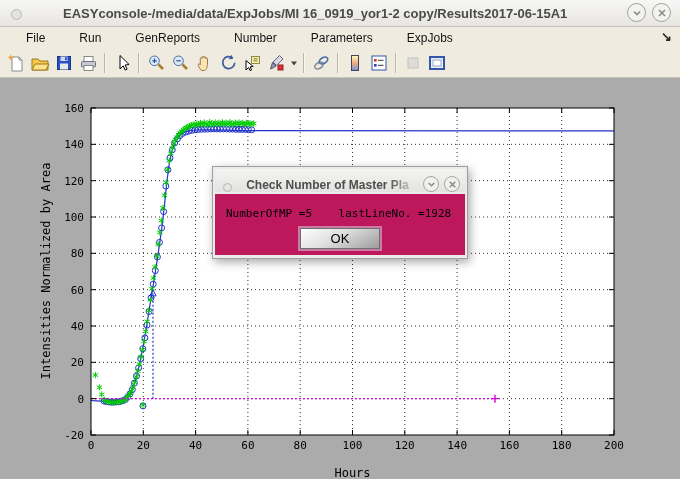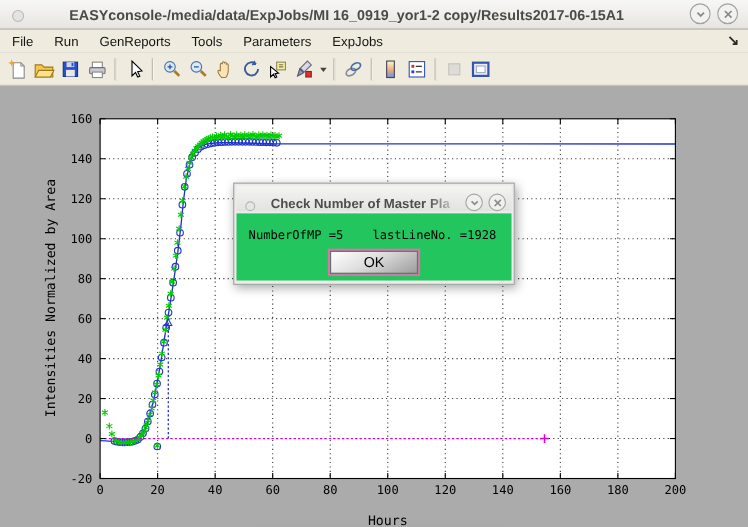--- a/index.html
+++ b/index.html
@@ -10,21 +10,21 @@
     background:linear-gradient(#f7f7f5,#e7e5e1);border-bottom:1px solid #c2beb6;box-sizing:border-box;}
   #win-menu-circle{position:absolute;left:11px;top:9px;width:9px;height:9px;border-radius:50%;
     background:#e3e3e1;border:1px solid #b9b9b7;}
   #win-title{position:absolute;left:63px;top:6px;font-size:13px;font-weight:bold;color:#4a4a46;white-space:nowrap;}
   .circ-btn{position:absolute;top:3px;width:19px;height:19px;border-radius:50%;border:1.5px solid #a2a2a0;
     background:#f2f2f0;display:flex;align-items:center;justify-content:center;box-sizing:border-box;}
   .circ-btn svg{display:block;}
   
   #menubar{position:absolute;left:0;top:27px;width:100%;height:21px;background:#efecdf;
     display:flex;align-items:center;font-size:12px;color:#141414;}
-  .menu-item{padding:0 8px;margin-left:3px;cursor:default;}
+  .menu-item{padding:0 8px;margin-left:18px;cursor:default;}
   #dock-arrow{position:absolute;right:8px;top:2px;font-size:13px;color:#2a2a2a;font-weight:bold;}
   
   #toolbar{position:absolute;left:0;top:48px;width:100%;height:30px;background:#efecdf;
     border-bottom:1px solid #c9c6b8;display:flex;align-items:center;padding-left:4px;box-sizing:border-box;}
   .tbtn{width:24px;height:24px;display:flex;align-items:center;justify-content:center;}
   .tsep{width:1px;height:20px;background:#b9b6a9;border-right:1px solid #f8f6ee;margin:0 4px;}
   .tbtn.disabled{opacity:.55;}
   .caret{width:11px;height:24px;display:flex;align-items:center;justify-content:center;}
   
   #figure{position:absolute;left:0;top:78px;width:680px;height:401px;background:#ababab;}
@@ -41,21 +41,21 @@
     border:1px solid #a0a0a0;box-shadow:2px 3px 9px rgba(0,0,0,.35);padding:2px;box-sizing:border-box;}
   #dlg-titlebar{position:relative;height:23px;background:linear-gradient(#f4f4f2,#e2e2e0);
     display:flex;align-items:flex-end;}
   #dlg-circle{width:7px;height:7px;border-radius:50%;background:#e6e6e4;border:1px solid #b5b5b3;
     margin-left:8px;flex:0 0 auto;}
   #dlg-title{flex:1;text-align:center;font-size:12px;font-weight:bold;color:#4e4e4e;white-space:nowrap;
     overflow:hidden;-webkit-mask-image:linear-gradient(90deg,#000 82%,transparent 97%);
     mask-image:linear-gradient(90deg,#000 82%,transparent 97%);}
   .dlg-btn{width:16px;height:16px;border-radius:50%;border:1.5px solid #a6a6a4;background:#f0f0ee;
     display:flex;align-items:center;justify-content:center;margin-right:5px;flex:0 0 auto;box-sizing:border-box;}
-  #dlg-body{position:relative;height:61px;background:#22c55e;margin-top:2px;text-align:center;}
+  #dlg-body{position:relative;height:61px;background:#be185d;margin-top:2px;text-align:center;}
   #dlg-msg{position:absolute;left:11px;top:13px;font-size:11px;color:#000;white-space:pre;}
   #dlg-ok{position:absolute;left:50%;bottom:6px;transform:translateX(-50%);width:80px;height:21px;
     background:linear-gradient(150deg,#ffffff 0%,#dedede 45%,#9d9d9d 100%);
     border:1px solid #6e6e6e;box-shadow:0 0 0 2px #ca7ca6;font-size:13px;color:#000;
     display:flex;align-items:center;justify-content:center;box-sizing:border-box;}
 </style>
 </head>
 <body>
 
 <div id="win">
@@ -72,21 +72,21 @@
       <svg width="10" height="10">
           <path d="M2 2L8 8M8 2L2 8" stroke="#8b8b89" stroke-width="1.6"></path>
         </svg>
     </div>
   </div>
 
   <div id="menubar">
     <span class="menu-item">File</span>
     <span class="menu-item">Run</span>
     <span class="menu-item">GenReports</span>
-    <span class="menu-item">Tools</span>
+    <span class="menu-item">Number</span>
     <span class="menu-item">Parameters</span>
     <span class="menu-item">ExpJobs</span>
     <span id="dock-arrow">↘</span>
   </div>
 
   <div id="toolbar">
     <span class="tbtn">
       <svg width="20" height="20">
           <path d="M6 4h7l3 3v11H6z" fill="#fff" stroke="#8a8a8a"></path>
           <path d="M13 4v3h3" fill="none" stroke="#8a8a8a"></path>

